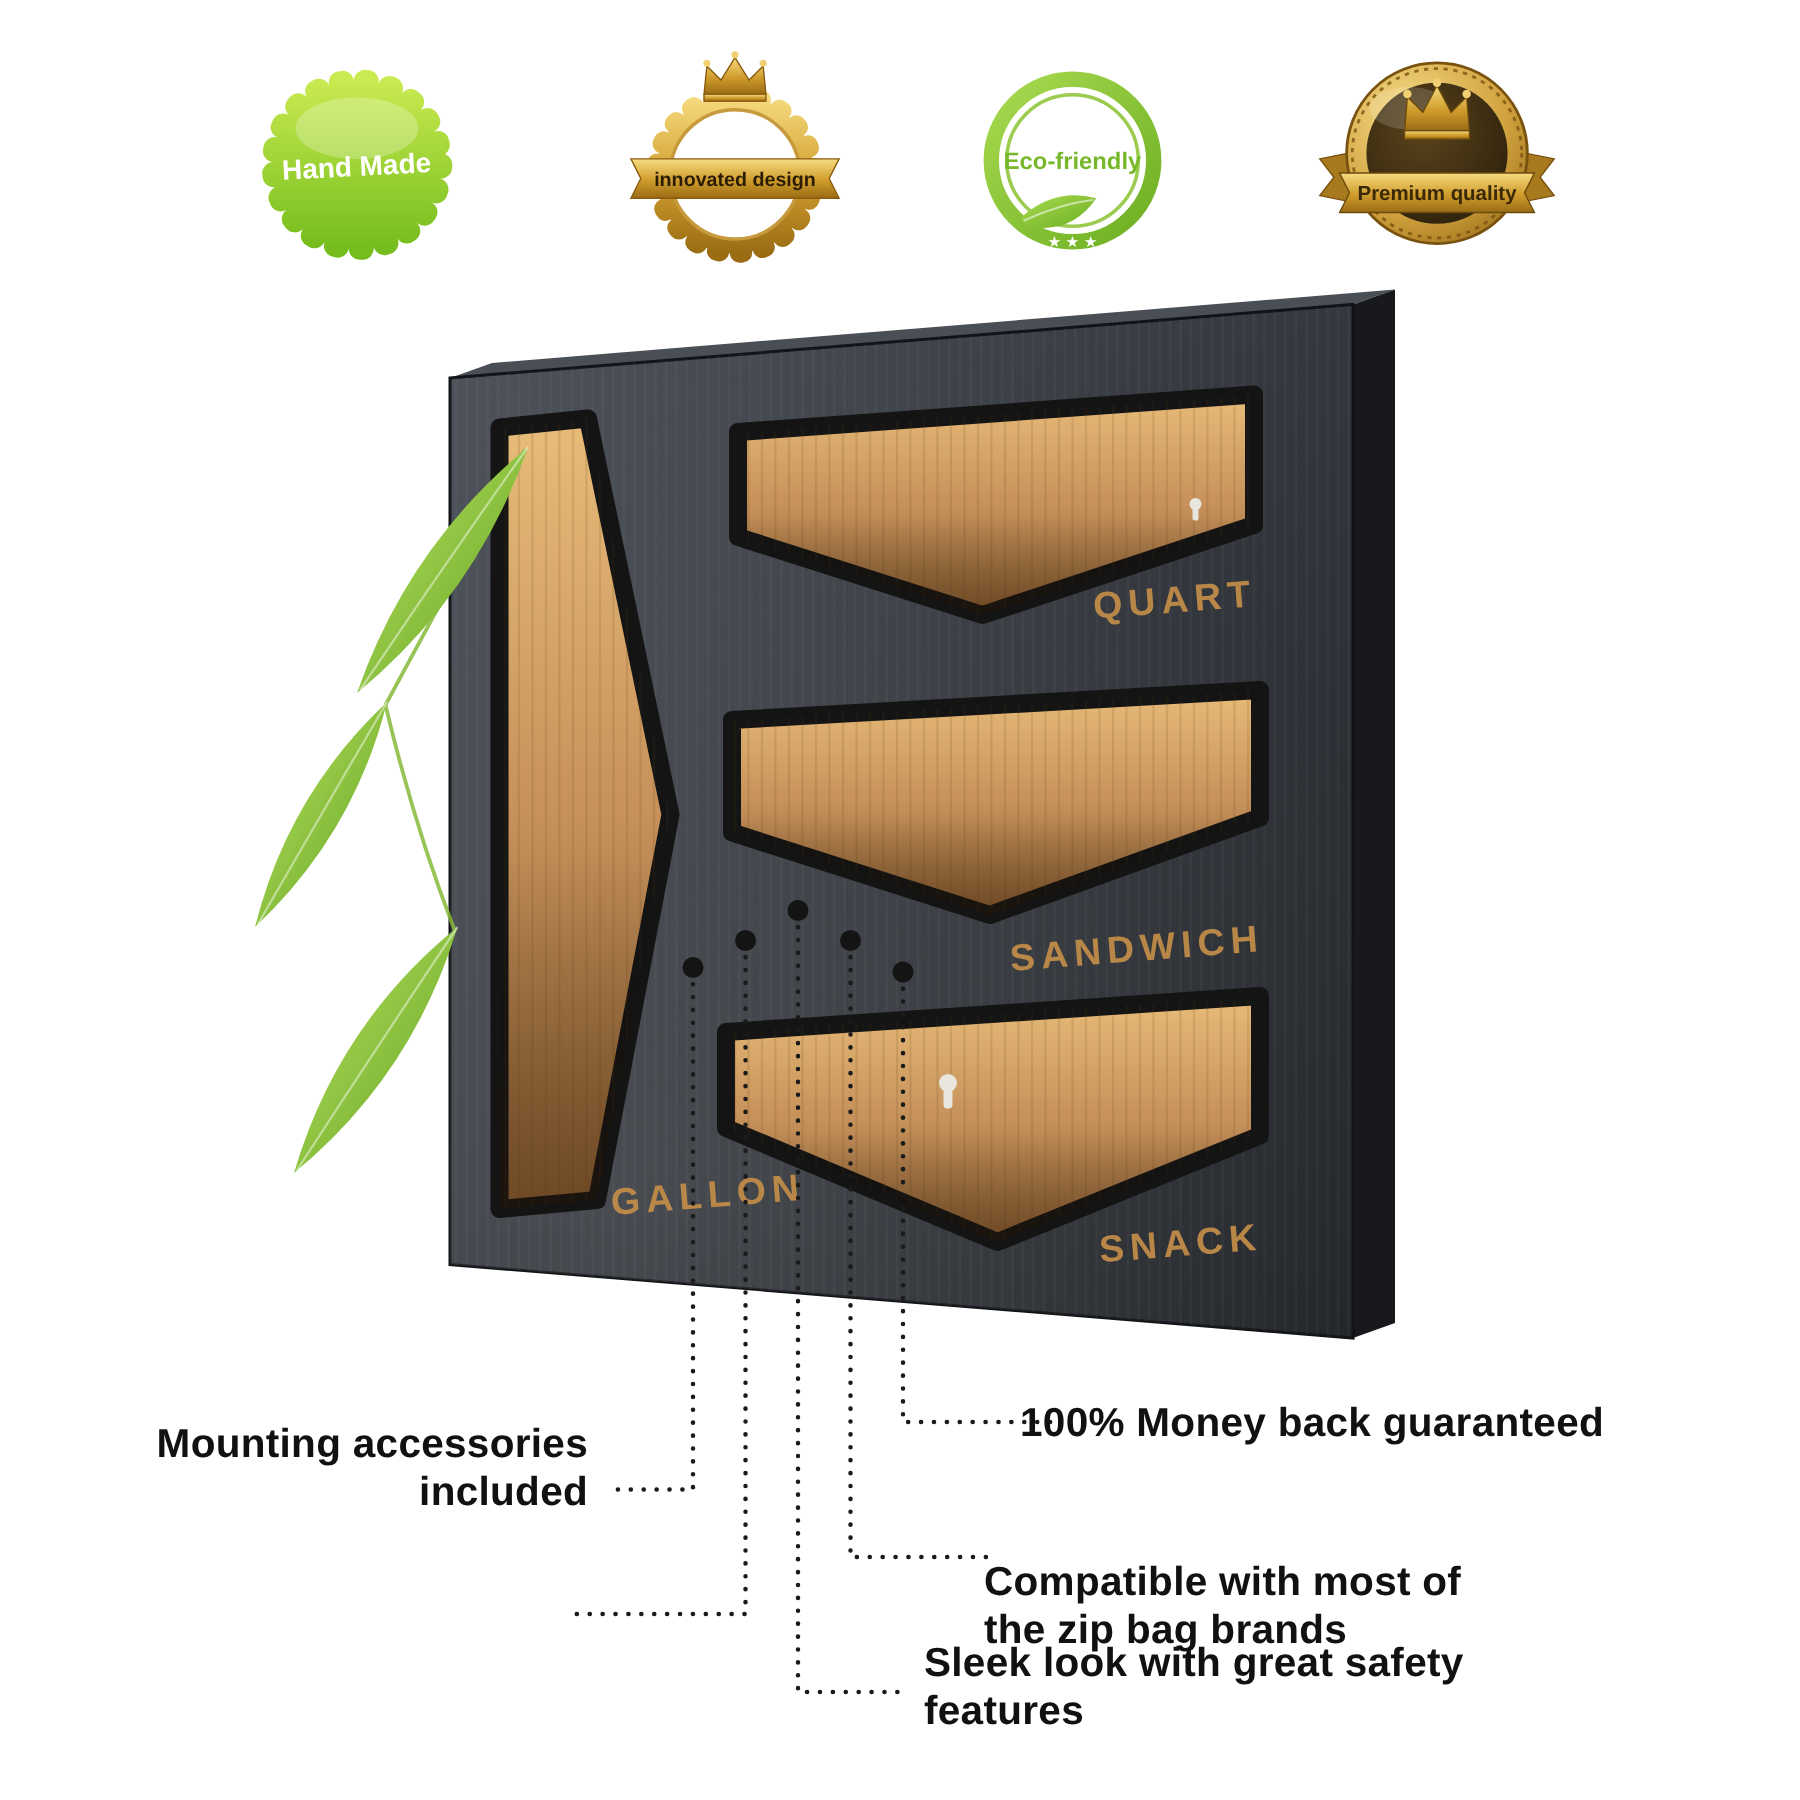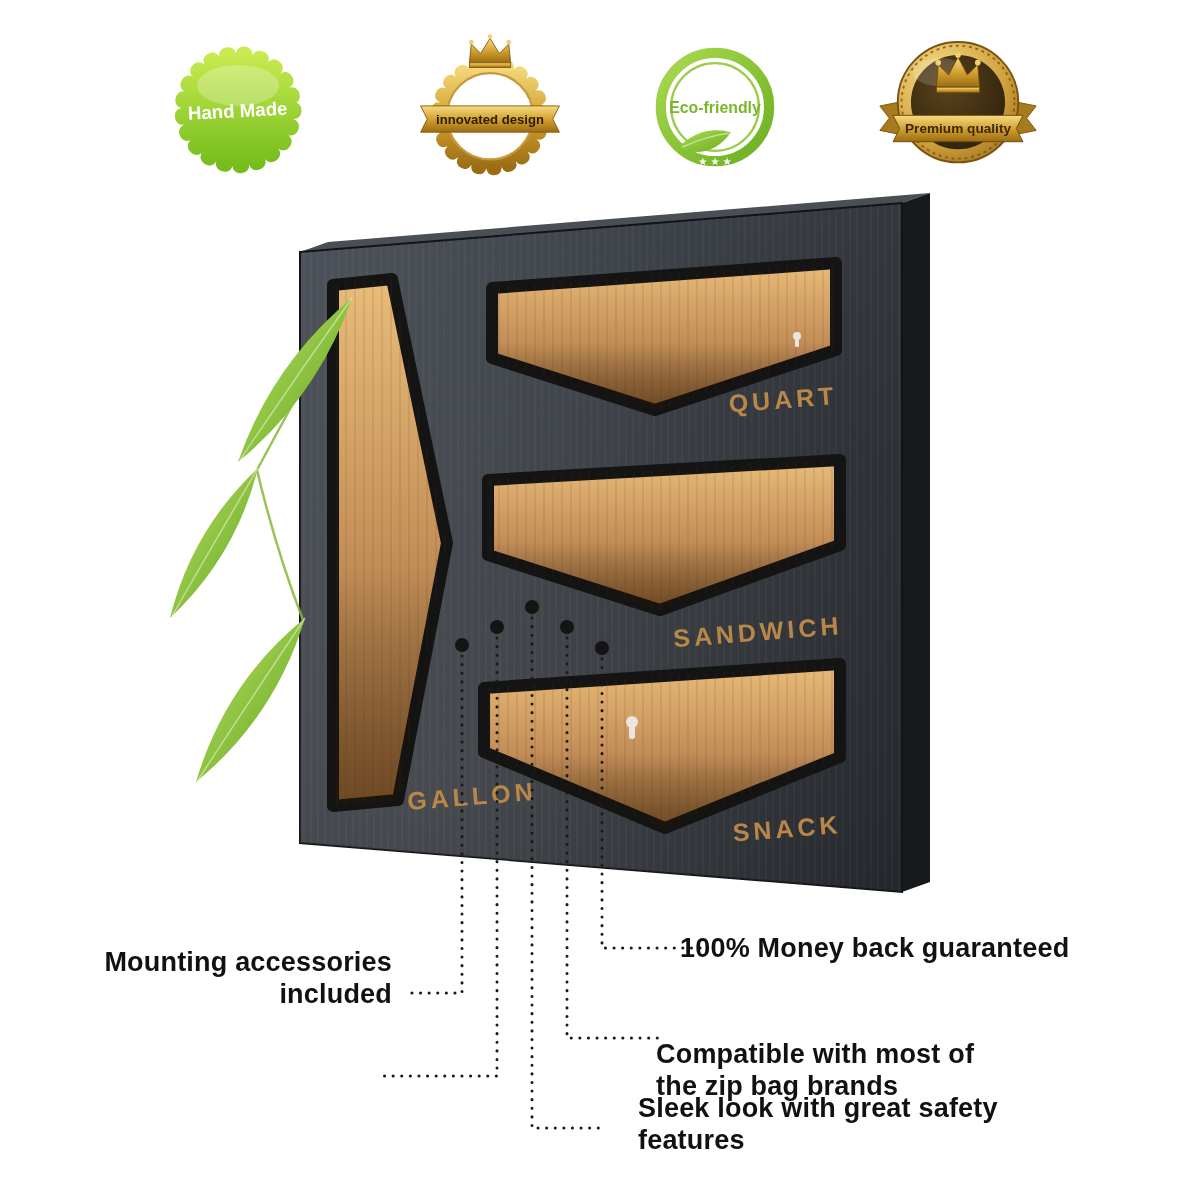--- a/index.html
+++ b/index.html
@@ -237,15 +237,15 @@
     </svg>
   </div>
 
   <div class="callout right-align" style="right:808px;top:946px;width:330px;">Mounting accessories included</div>
 
 
   <div class="callout" style="left:680px;top:932px;width:460px;">100% Money back guaranteed</div>
 
   <div class="callout" style="left:656px;top:1008px;width:360px;margin-top:30px;">Compatible with most of the zip bag brands</div>
 
-  <div class="callout" style="left:616px;top:1092px;width:410px;margin-left:22px;">Sleek look with great safety features</div>
+  <div class="callout" style="left:616px;top:1092px;width:410px;">Sleek look with great safety features</div>
 
 </div>
 
 </body></html>

